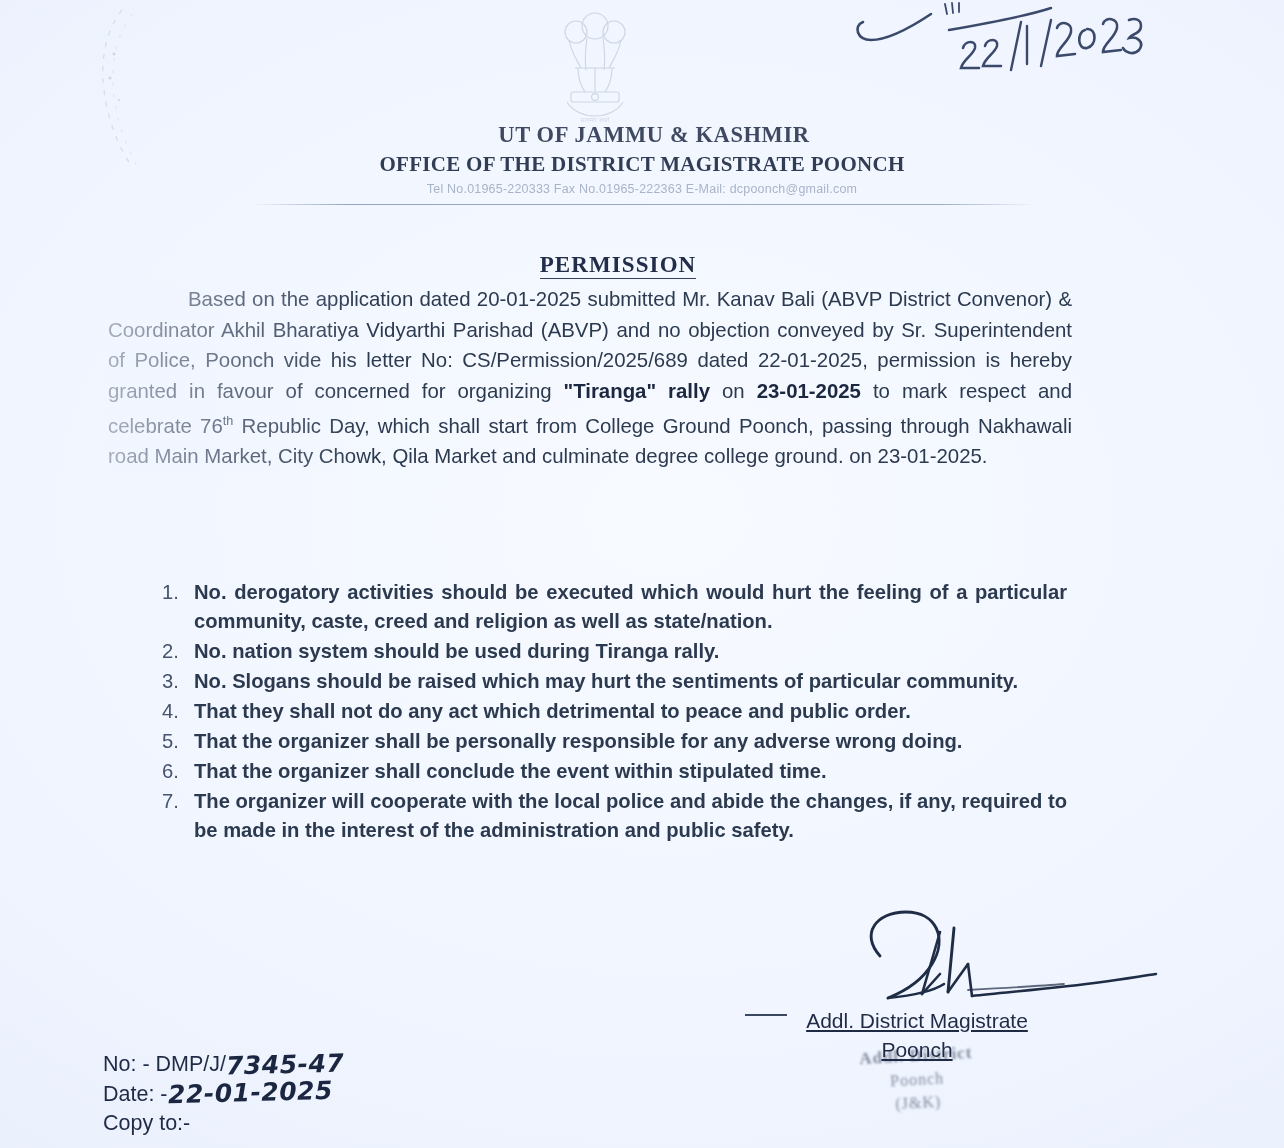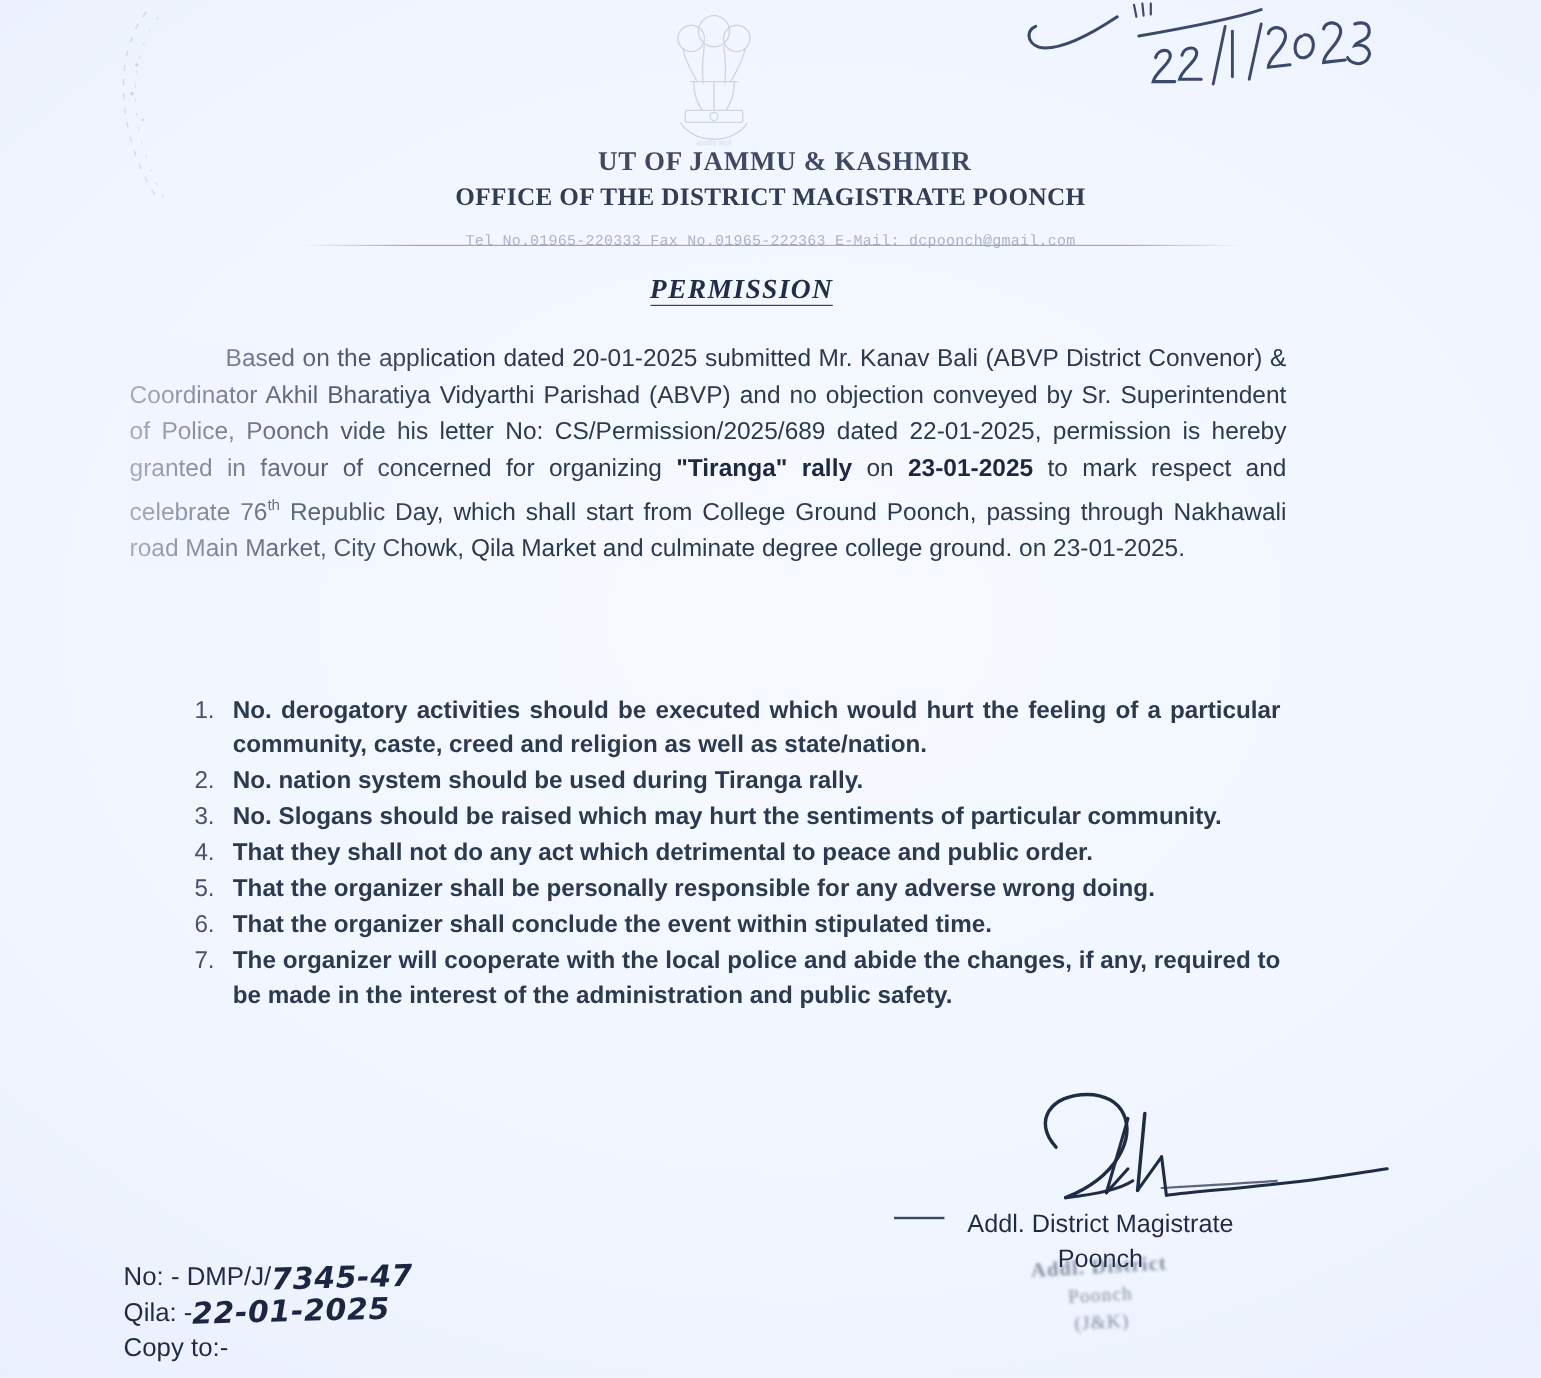--- a/index.html
+++ b/index.html
@@ -60,47 +60,46 @@
   .org-line2 {
     font-size: 21px;
     letter-spacing: .3px;
     font-weight: 700;
     font-family: "Liberation Serif", serif;
     color: #212d47;
     margin-top: 4px;
     opacity: .92;
   }
   .contact-line {
-    margin-top: 17px;
+    margin-top: 5px;
     font-size: 12.5px;
-    font-family: Liberation Mono, monospace;
+    font-family: Liberation Sans, sans-serif;
     color: #8d9ab4;
     opacity: .72;
     letter-spacing: .2px;
     filter: blur(.35px);
   }
   .header-rule {
     position: absolute;
     left: 252px; top: 204px;
     width: 782px; height: 1px;
     background: linear-gradient(to right, rgba(150,165,195,0), rgba(120,138,175,.75) 12%, rgba(120,138,175,.7) 88%, rgba(150,165,195,0));
   }
 
   
   .doc-title {
     position: absolute;
-    left: 0; top: 228px;
+    left: 0; top: 252px;
     width: 1236px;
     text-align: center;
     font-family: "Liberation Serif", serif;
     font-size: 23px;
     font-weight: 700;
     letter-spacing: 1.1px;
     color: #222e49;
-    font-style: italic;
   }
   .doc-title span { border-bottom: 1.6px solid #33415f; padding-bottom: 1px; }
 
   
   .body-para {
     position: absolute;
     left: 108px; top: 284px;
     width: 964px;
     font-family: "Liberation Sans", sans-serif;
     font-size: 20.4px;
@@ -152,20 +151,21 @@
   }
   .sign-block {
     position: absolute;
     left: 742px; top: 1006px;
     width: 350px;
     text-align: center;
     font-size: 21px;
     line-height: 29px;
     color: #1f2b45;
     z-index: 3;
+    text-decoration: underline;
   }
   .sign-rule {
     position: absolute;
     left: 745px; top: 1014px;
     width: 42px; height: 1.5px;
     background: #3b4860;
   }
 
   
   .stamp {
@@ -339,20 +339,20 @@
   <div class="sign-block">
     <div>Addl. District Magistrate</div>
     <div>Poonch</div>
   </div>
 
   <div class="ref-block">
     <div class="ref-row">
       <span>No: - DMP/J/</span><span class="hw">7345-47</span>
     </div>
     <div class="ref-row">
-      <span>Qila: -</span><span class="hw date">22-01-2025</span>
+      <span>Date: -</span><span class="hw date">22-01-2025</span>
     </div>
     <div class="ref-row">
       <span>Copy to:-</span>
     </div>
   </div>
 
 </div>
 
 </body></html>

